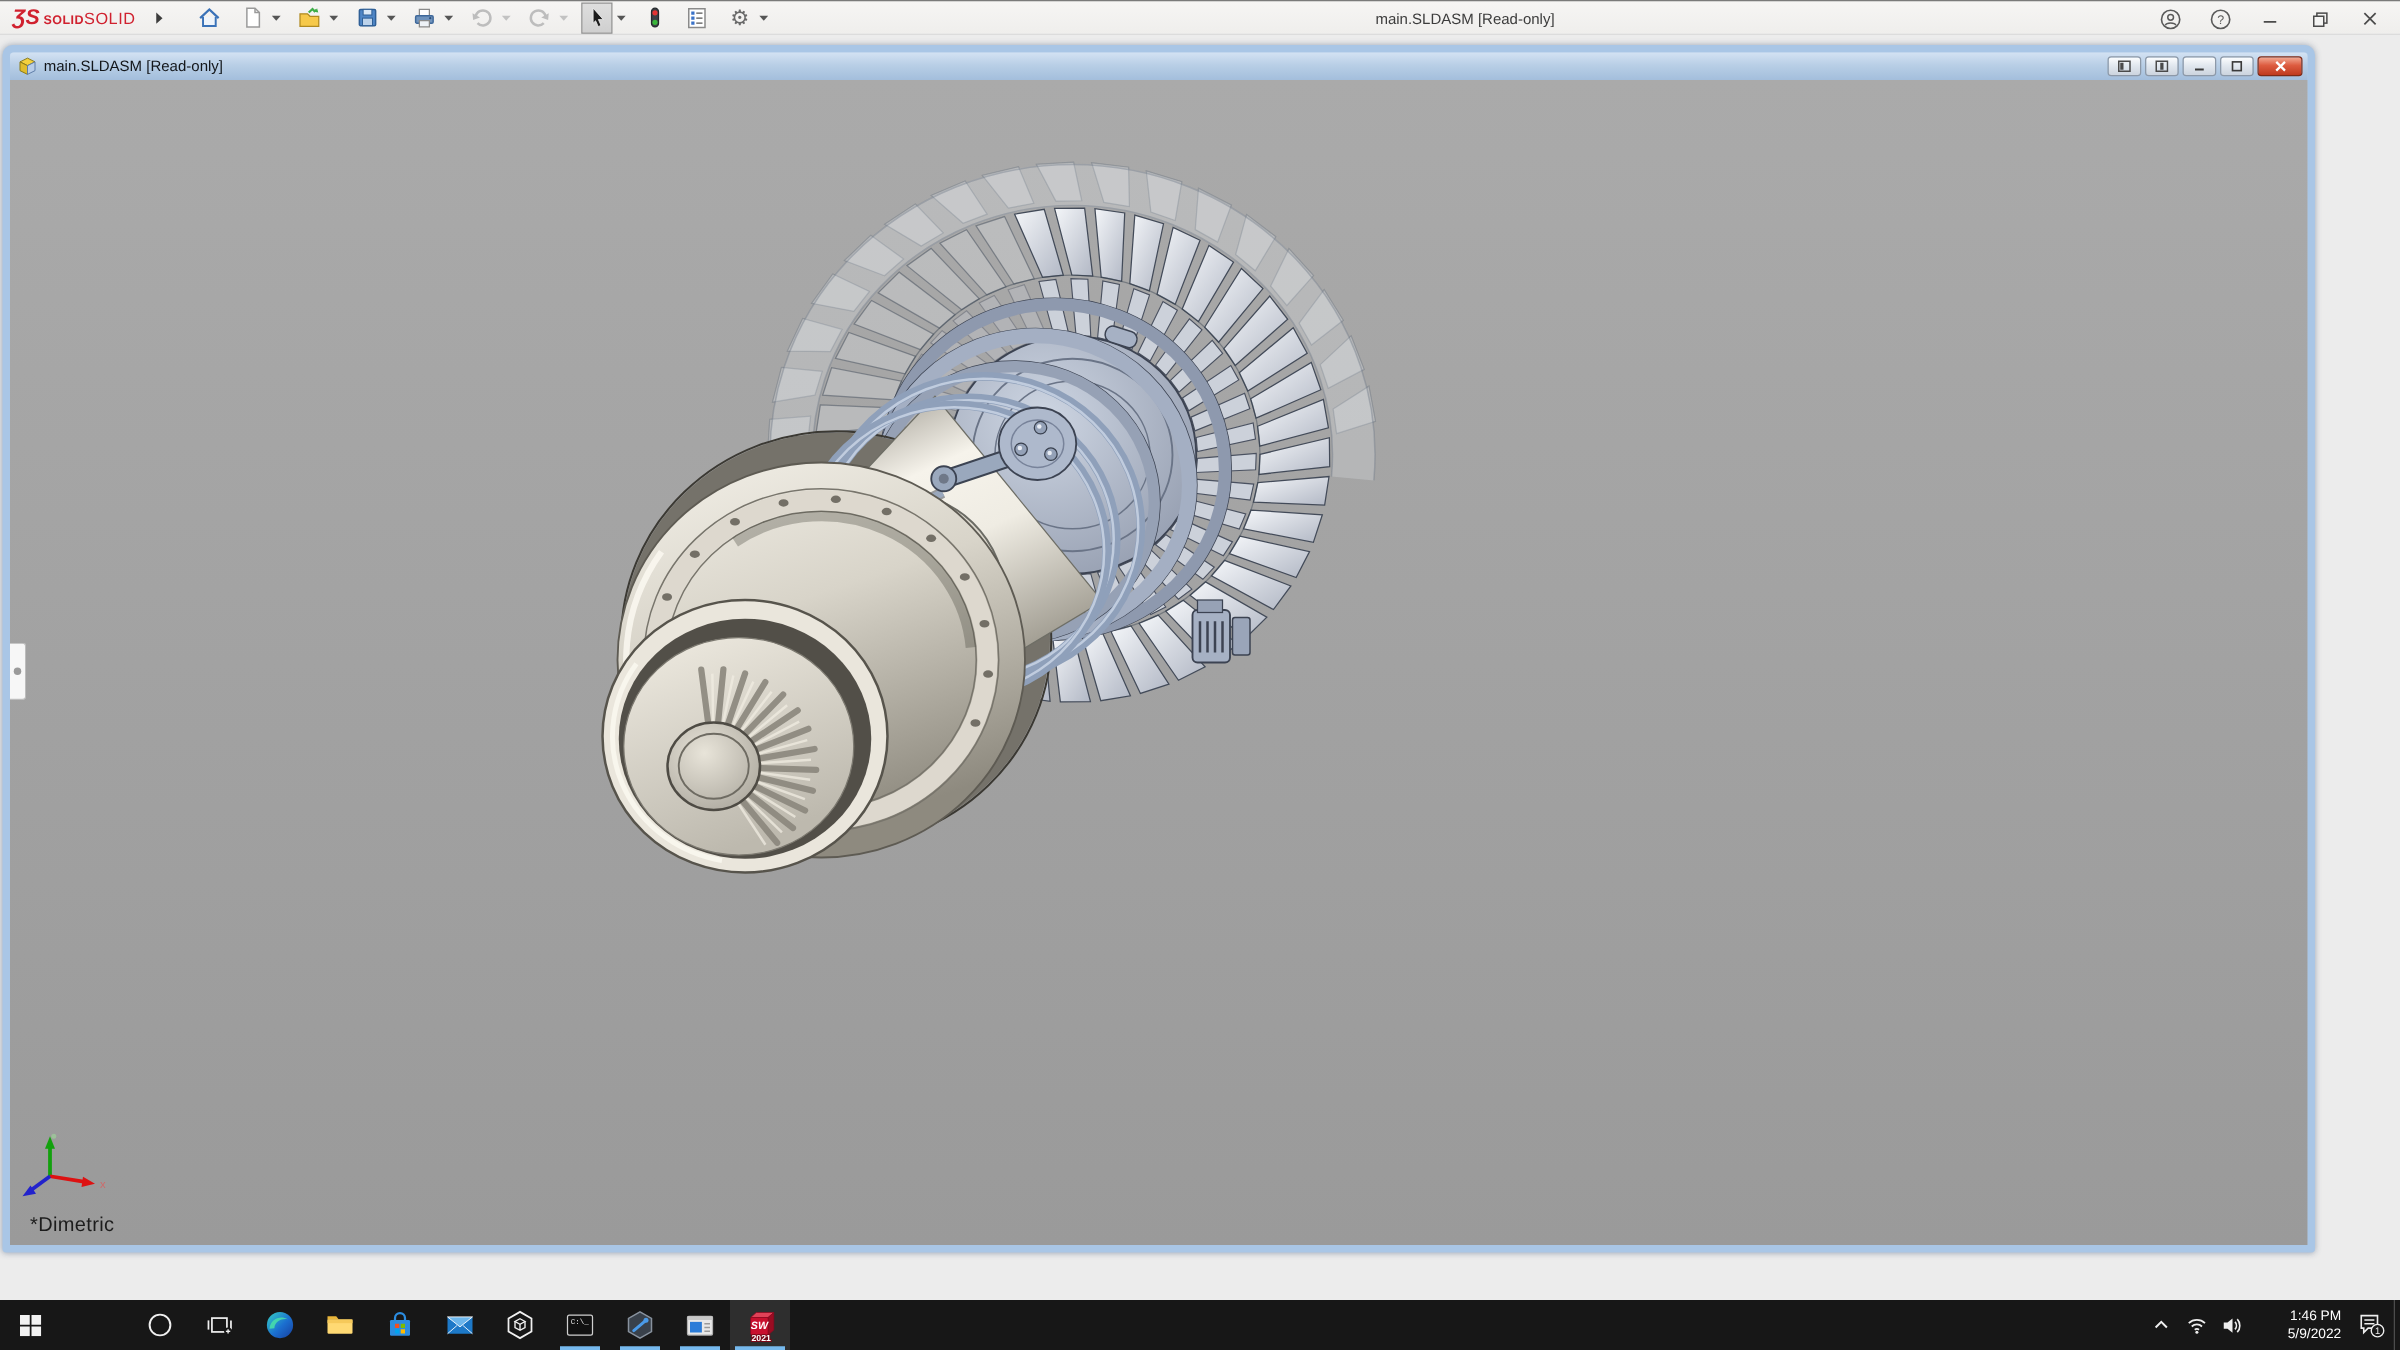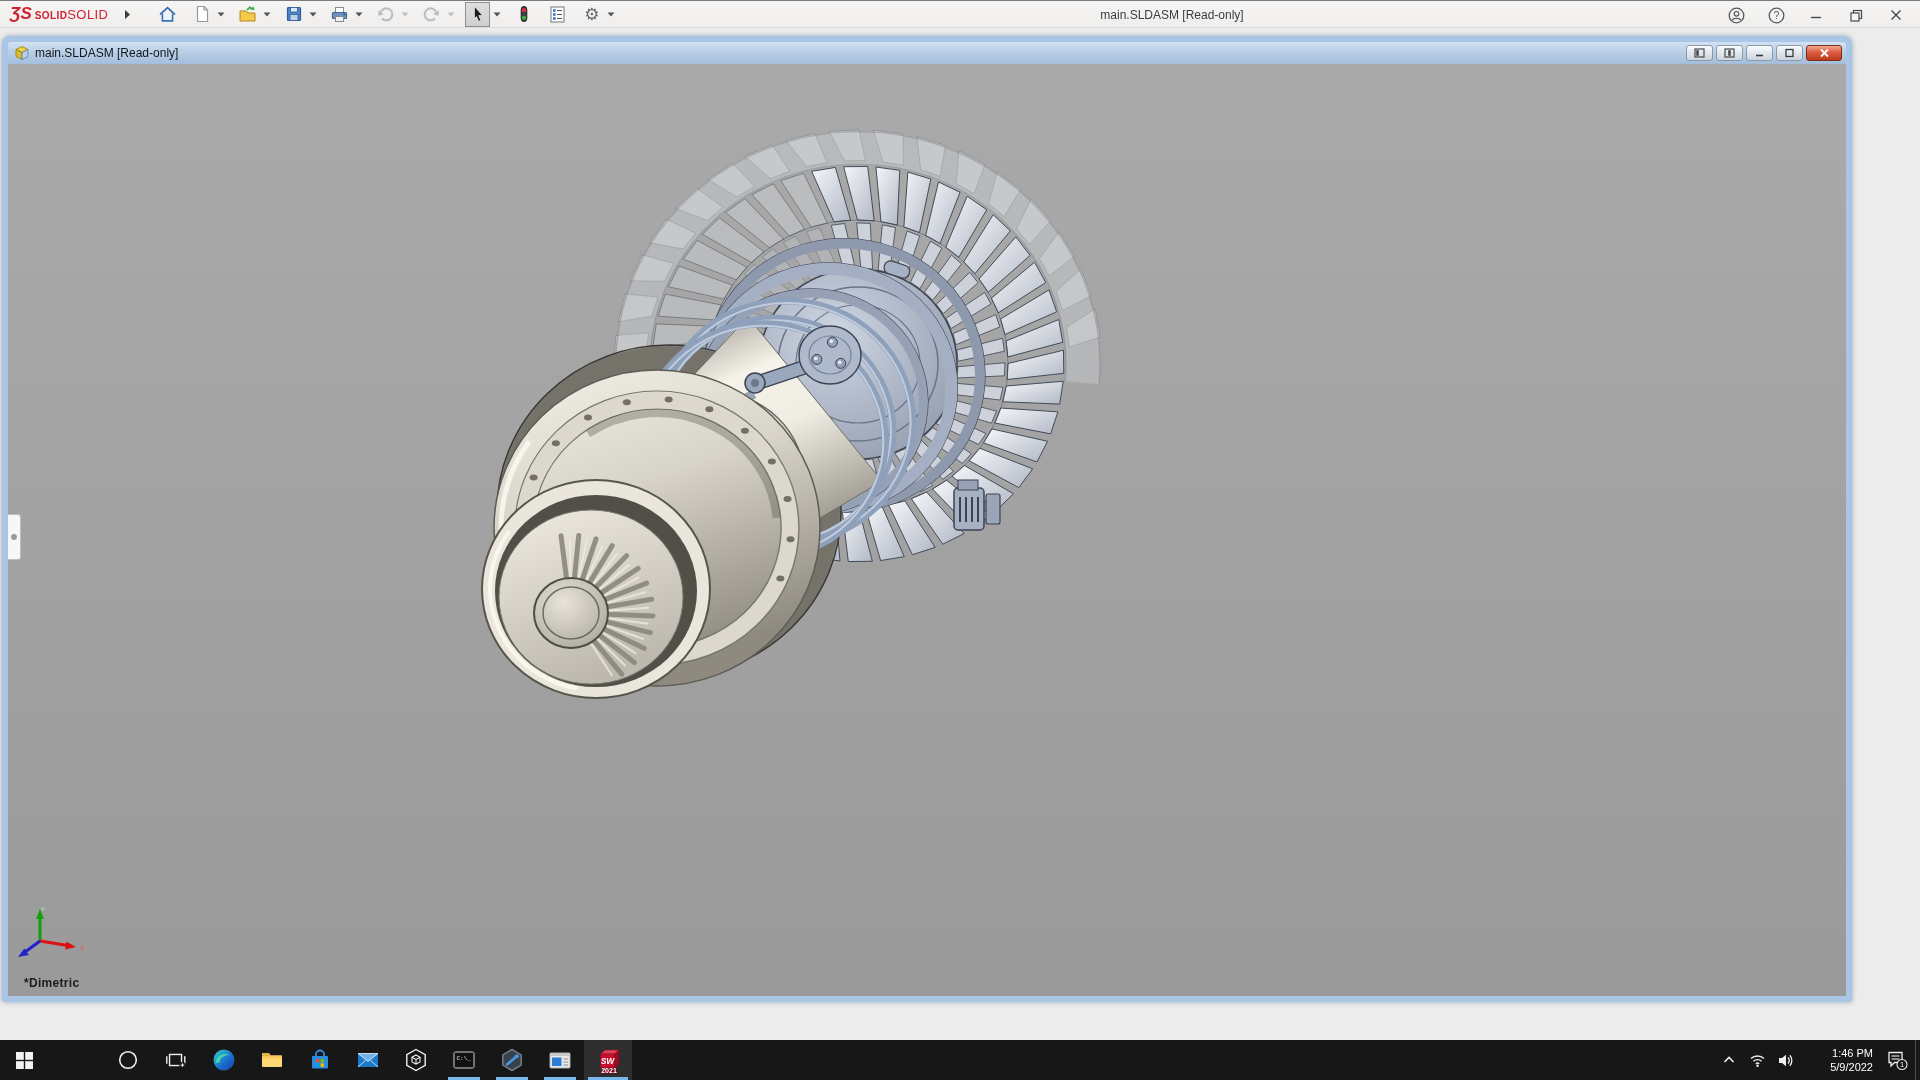--- a/index.html
+++ b/index.html
@@ -37,21 +37,21 @@
   .doc-controls { margin-left:auto; display:flex; gap:3px; align-items:center; }
   .doc-btn { width:27px; height:16px; border:1px solid #8d99a8; border-radius:3px;
     background:linear-gradient(#fcfdfe,#e2e8ef 45%,#ccd4de); display:flex; align-items:center; justify-content:center; }
   .doc-btn.close { width:36px; border-color:#7e2a16;
     background:linear-gradient(#f2a892,#dd5c40 45%,#bf3a1f); }
 
   
   .viewport { position:relative; width:1838px; height:932px; overflow:hidden;
     background:linear-gradient(#aaaaaa,#9a9a9a); }
   #engine { position:absolute; left:0; top:0; }
-  .viewlabel { position:absolute; left:16px; bottom:6px; font-weight:bold; font-size:12px; color:#1c1c1c; letter-spacing:.3px; }
+  .viewlabel { position:absolute; left:16px; bottom:6px; font-weight:normal; font-size:16px; color:#1c1c1c; letter-spacing:.3px; }
   .triad { position:absolute; left:2px; top:842px; }
   .splitter { position:absolute; left:0; top:450px; width:13px; height:46px; background:#f7f7f7;
     border:1px solid #bdbdbd; border-left:none; border-radius:0 3px 3px 0;
     display:flex; align-items:center; justify-content:center; }
   .splitter .dot { width:6px; height:6px; border-radius:50%; background:#9a9a9a; }
 
   
   .taskbar { position:absolute; bottom:0; left:0; width:1920px; height:40px; background:#171717;
     display:flex; align-items:center; color:#fff; }
   .tb-btn { width:48px; height:40px; display:flex; align-items:center; justify-content:center; position:relative; flex:0 0 auto; }

